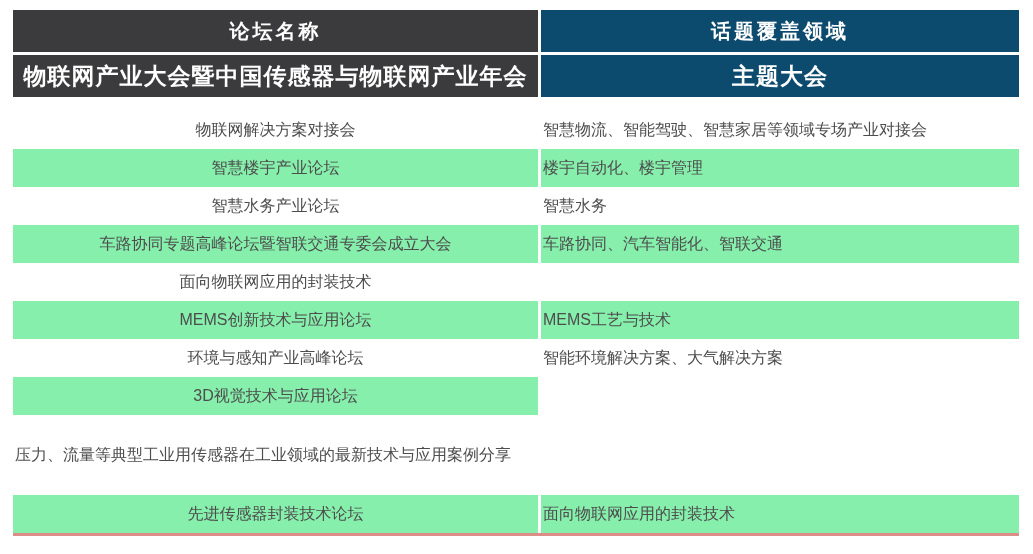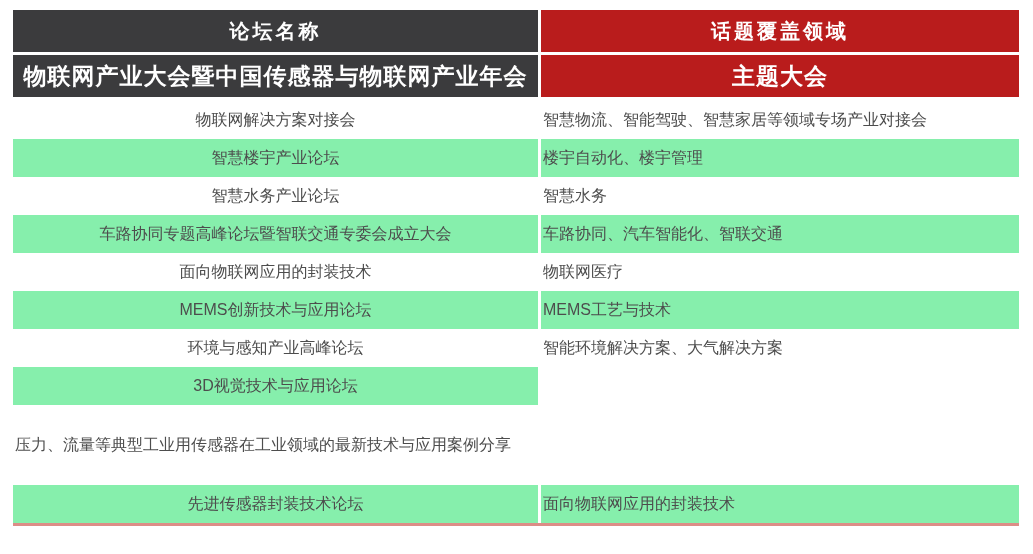--- a/index.html
+++ b/index.html
@@ -29,26 +29,26 @@
   }
   
   .header-row { margin-bottom: 3px; }
   .header-row .cell {
     height: 42px;
     justify-content: center;
     font-weight: bold;
     color: #ffffff;
   }
   .cell-dark   { background: #3b3b3d; }
-  .cell-accent { background: #b91c1c; }
+  .cell-accent { background: #0c4a6e; }
   .header-main .cell { font-size: 20px; letter-spacing: 3px; }
   .header-sub  { margin-bottom: 0; }
   .header-sub .cell { font-size: 23px; letter-spacing: 1px; }
   
-  .table-body { padding-top: 4px; }
+  .table-body { padding-top: 14px; }
   .body-row .cell {
     min-height: 38px;
     font-size: 16px;
     color: #4d4d4d;
     background: #ffffff;
   }
   .body-row.alt .cell { background: #86efac; }
   .body-row .cell-forum {
     justify-content: center;
     text-align: center;
@@ -100,21 +100,20 @@
       <div class="cell cell-topics">智慧水务</div>
     </div>
 
     <div class="row body-row alt">
       <div class="cell cell-forum">车路协同专题高峰论坛暨智联交通专委会成立大会</div>
       <div class="cell cell-topics">车路协同、汽车智能化、智联交通</div>
     </div>
 
     <div class="row body-row">
       <div class="cell cell-forum">面向物联网应用的封装技术</div>
-      <div class="cell cell-topics">物联网医疗</div>
     </div>
 
     <div class="row body-row alt">
       <div class="cell cell-forum">MEMS创新技术与应用论坛</div>
       <div class="cell cell-topics">MEMS工艺与技术</div>
     </div>
 
     <div class="row body-row">
       <div class="cell cell-forum">环境与感知产业高峰论坛</div>
       <div class="cell cell-topics">智能环境解决方案、大气解决方案</div>

